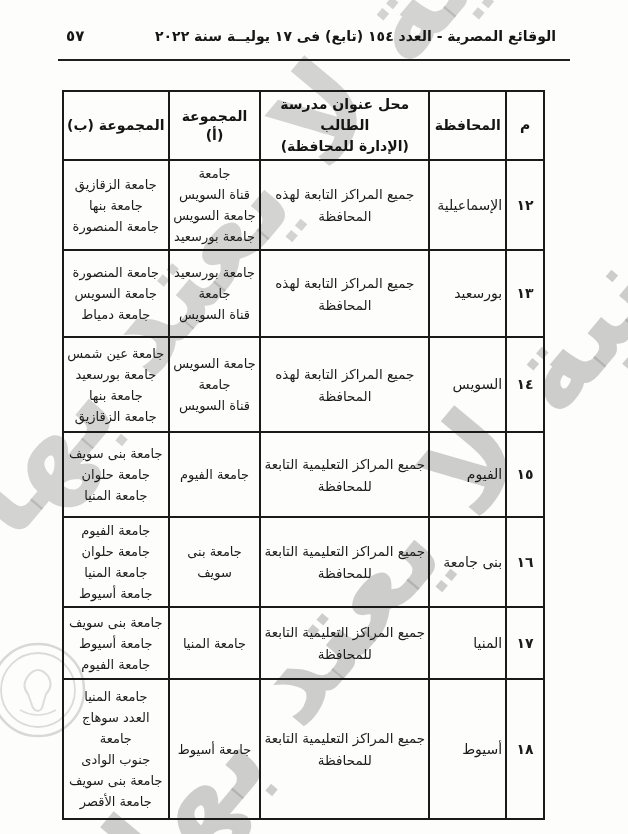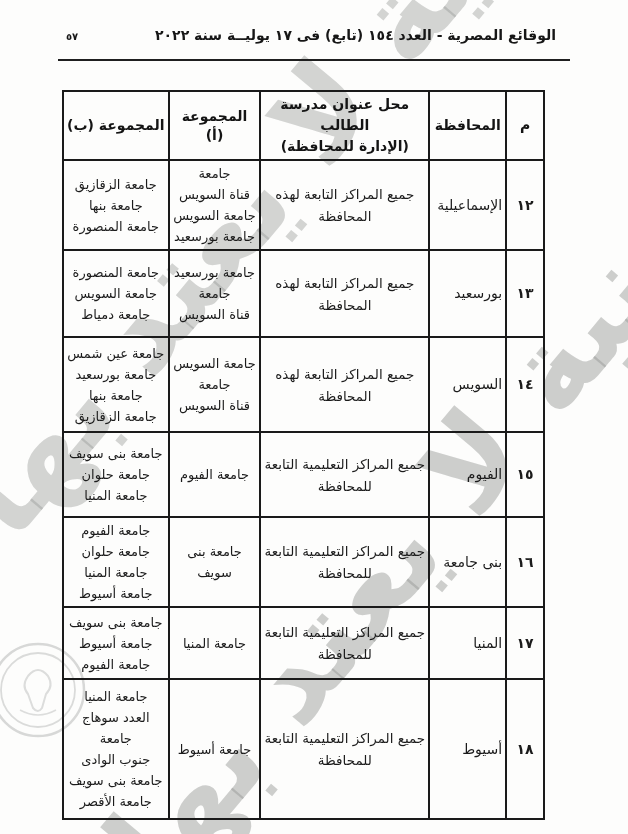--- a/index.html
+++ b/index.html
@@ -28,21 +28,21 @@
   .wm2{left:62%;top:560px;transform:translate(-50%,-50%) rotate(-50deg);color:rgba(148,150,148,0.46);}
   .seal{position:absolute;left:-10px;top:632px;opacity:0.55;}
 
   
   .page-header{
     position:absolute;top:27px;left:62px;right:72px;
     display:flex;justify-content:space-between;align-items:baseline;
     z-index:2;
   }
   .header-title{font-size:14px;font-weight:bold;color:#161616;}
-  .page-number{font-size:10px;font-weight:bold;color:#161616;padding-left:4px;}
+  .page-number{font-size:15px;font-weight:bold;color:#161616;padding-left:4px;}
   .header-rule{
     position:absolute;top:59px;left:58px;right:58px;height:2px;
     background:#1f1f1f;z-index:2;
   }
 
   
   table.doc-table{
     position:absolute;top:90px;right:83px;
     width:483px;
     border-collapse:collapse;

